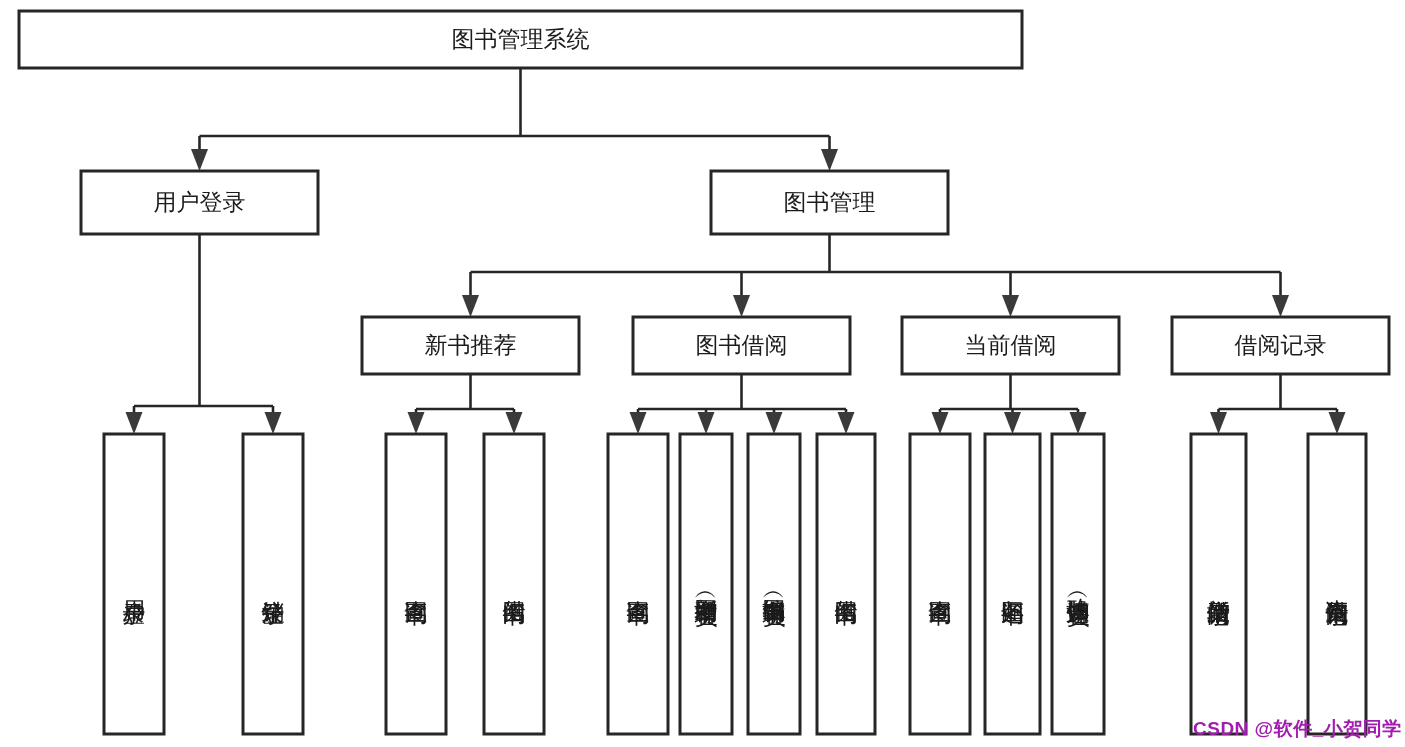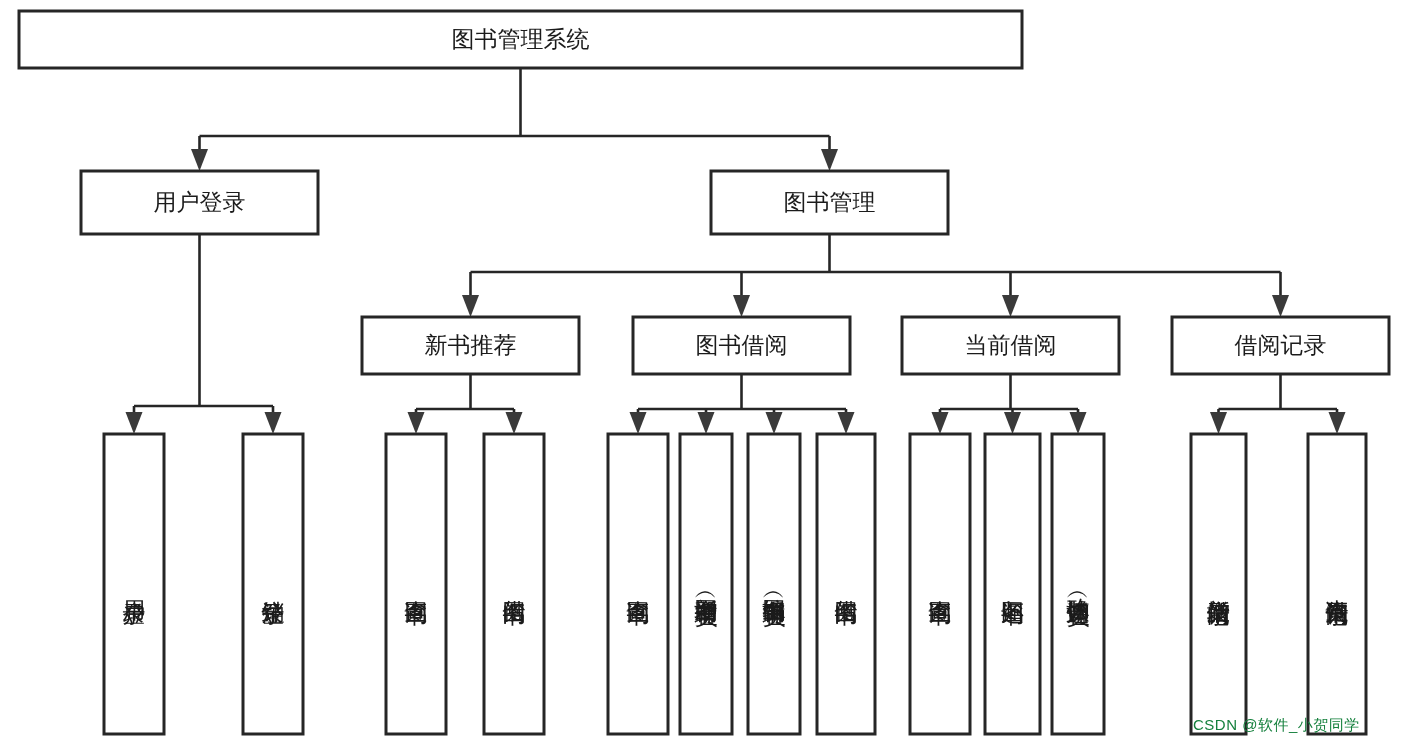--- a/index.html
+++ b/index.html
@@ -63,24 +63,25 @@
     writing-mode: vertical-rl;
     text-orientation: upright;
     letter-spacing: 1px;
     text-align: center;
     pointer-events: none;
     box-sizing: border-box;
   }
   .watermark {
     position: absolute;
     font-family: "Liberation Sans", "DejaVu Sans", sans-serif;
-    font-size: 15px;
-    color: #15803d;
+    font-size: 19px;
+    color: #a21caf;
     white-space: nowrap;
     letter-spacing: 0.5px;
+    font-weight: bold;
   }
 </style>
 </head>
 <body>
 
 <div id="diagram-root">
   <svg id="flow-svg" viewBox="0 0 1405 747" preserveAspectRatio="none" xmlns="http://www.w3.org/2000/svg">
     <g id="edge-layer">
         <path class="connector" d="M 520.5 68 L 520.5 136"></path>
         <path class="connector" d="M 199.5 136 L 829.5 136"></path>

